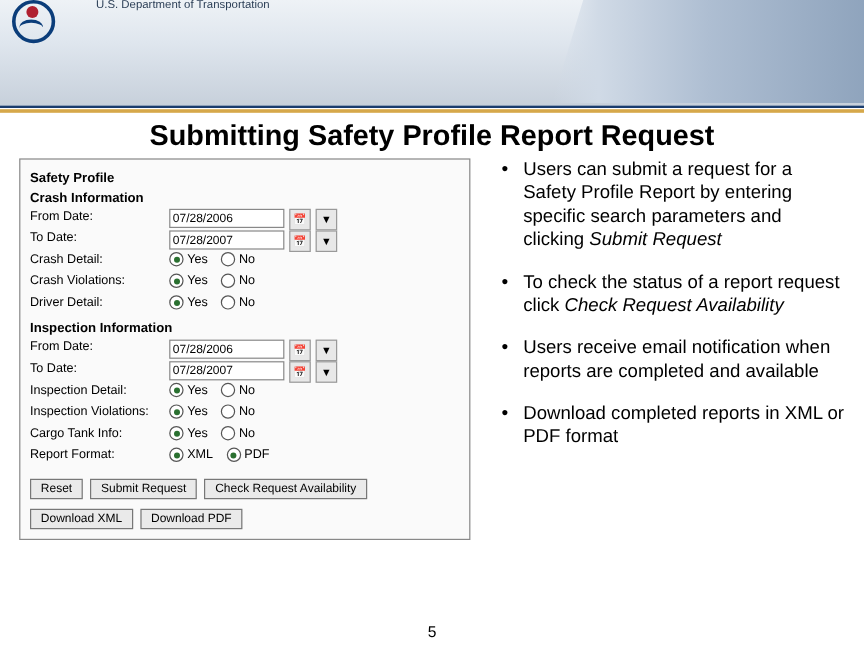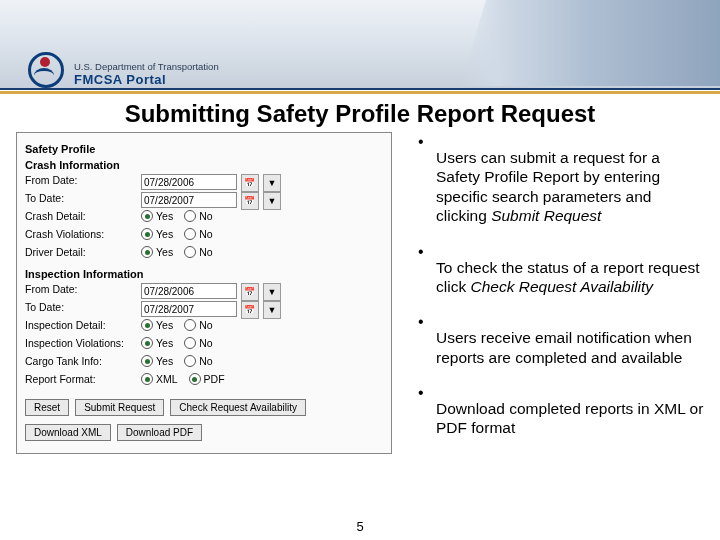--- a/index.html
+++ b/index.html
@@ -10,24 +10,25 @@
     height: 540px;
     overflow: hidden;
     position: relative;
   }
   .header-banner {
     width: 100%;
     height: 90px;
     background: linear-gradient(#eef2f6 0%, #dfe6ee 40%, #c7d0db 100%);
     border-bottom: 2px solid #1a3c6e;
     display: flex;
-    align-items: flex-end;
-    padding: 0 28px;
+    align-items: flex-start;
+    padding: 0 10px;
     box-sizing: border-box;
     position: relative;
+    gap: 24px;
   }
   .logo {
     width: 30px; height: 30px;
     border: 3px solid #0b3d7a;
     border-radius: 50%;
     position: relative;
     margin-right: 10px;
     flex: 0 0 auto;
   }
   .logo::before {
@@ -126,38 +127,37 @@
     line-height: 1.25;
   }
   .bullets ul { list-style: none; padding: 0; margin: 0; }
   .bullets li { display: flex; margin-bottom: 16px; }
   .bullets li .dot {
     flex: 0 0 auto;
     width: 18px;
     font-size: 16px;
     color: #000;
   }
-  .bullets li .txt { flex: 1 1 auto; margin-top: 16px; }
+  .bullets li .txt { flex: 1 1 auto; }
   .italic { font-style: italic; }
   .page-num {
     position: absolute;
     bottom: 6px;
     left: 50%;
     transform: translateX(-50%);
     font-size: 13px;
   }
 </style>
 </head>
 <body>
 
 <div class="header-banner">
   <div class="logo"></div>
   <div class="header-text">
     <div class="dept">U.S. Department of Transportation</div>
-    <div class="portal">FMCSA Portal</div>
   </div>
   <div class="banner-img"></div>
 </div>
 <div class="gold-line"></div>
 
 <div class="slide-title">Submitting Safety Profile Report Request</div>
 
 <div class="content">
 
   <div class="form-panel">

